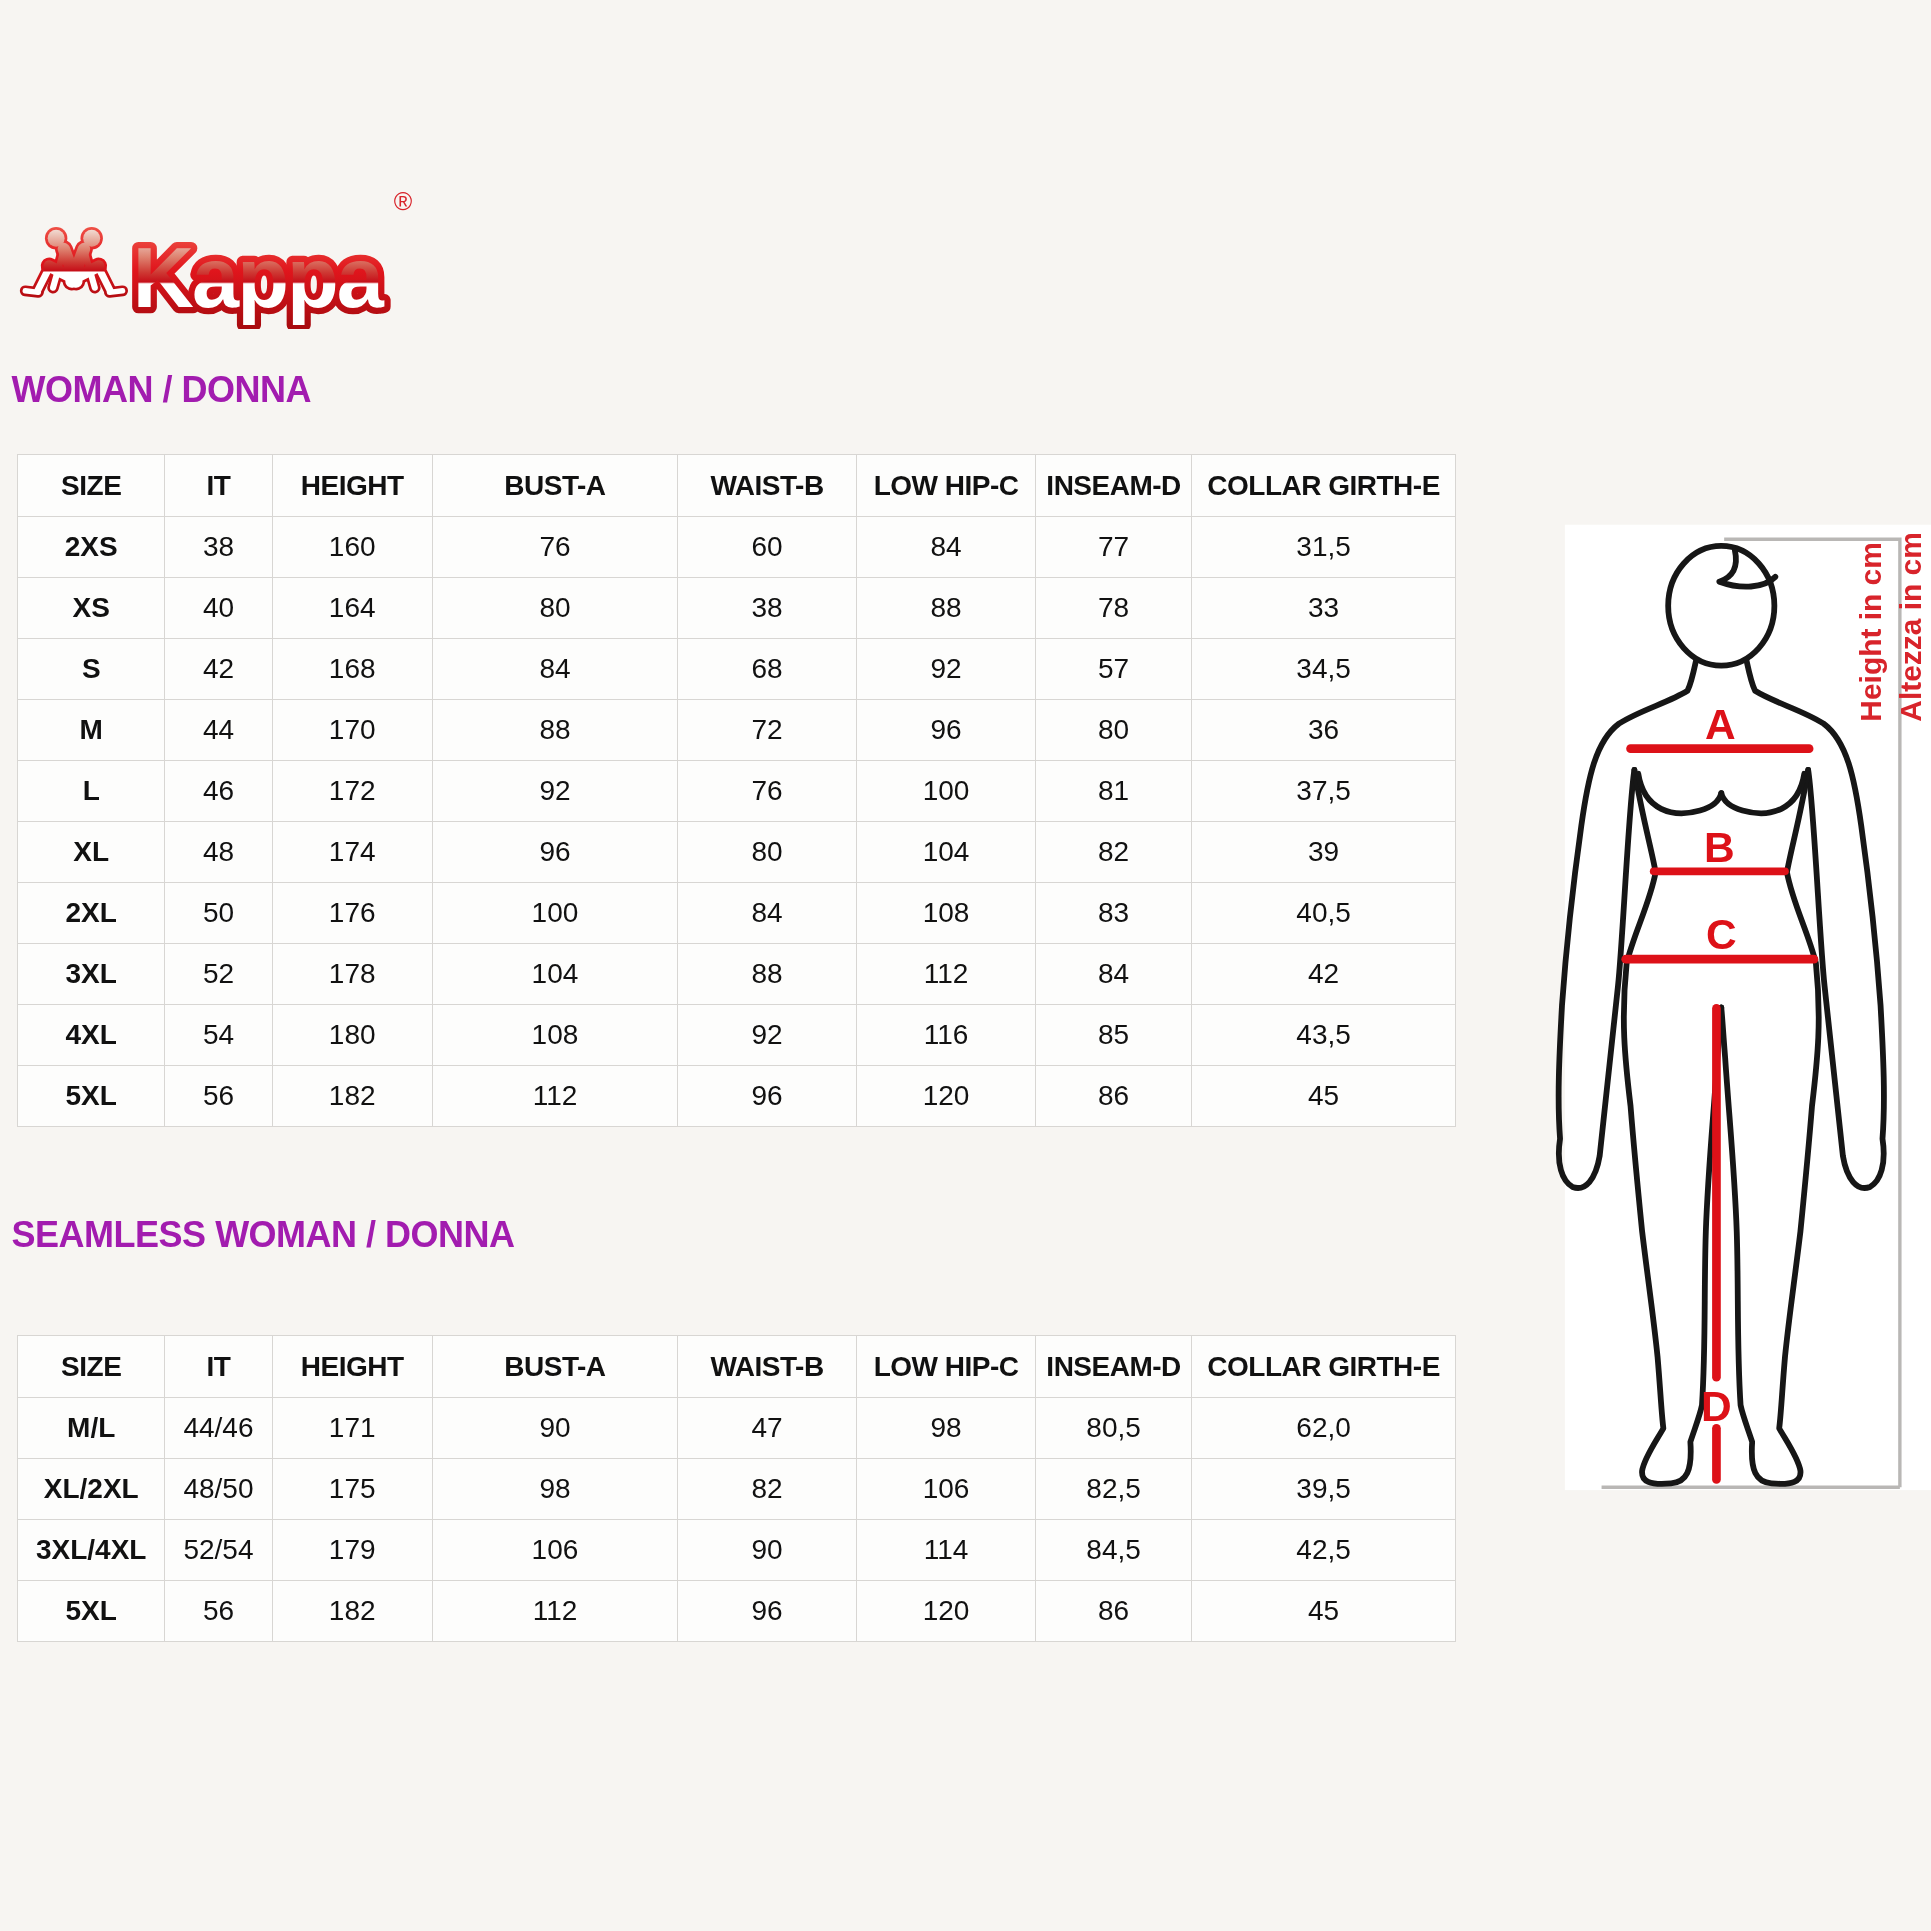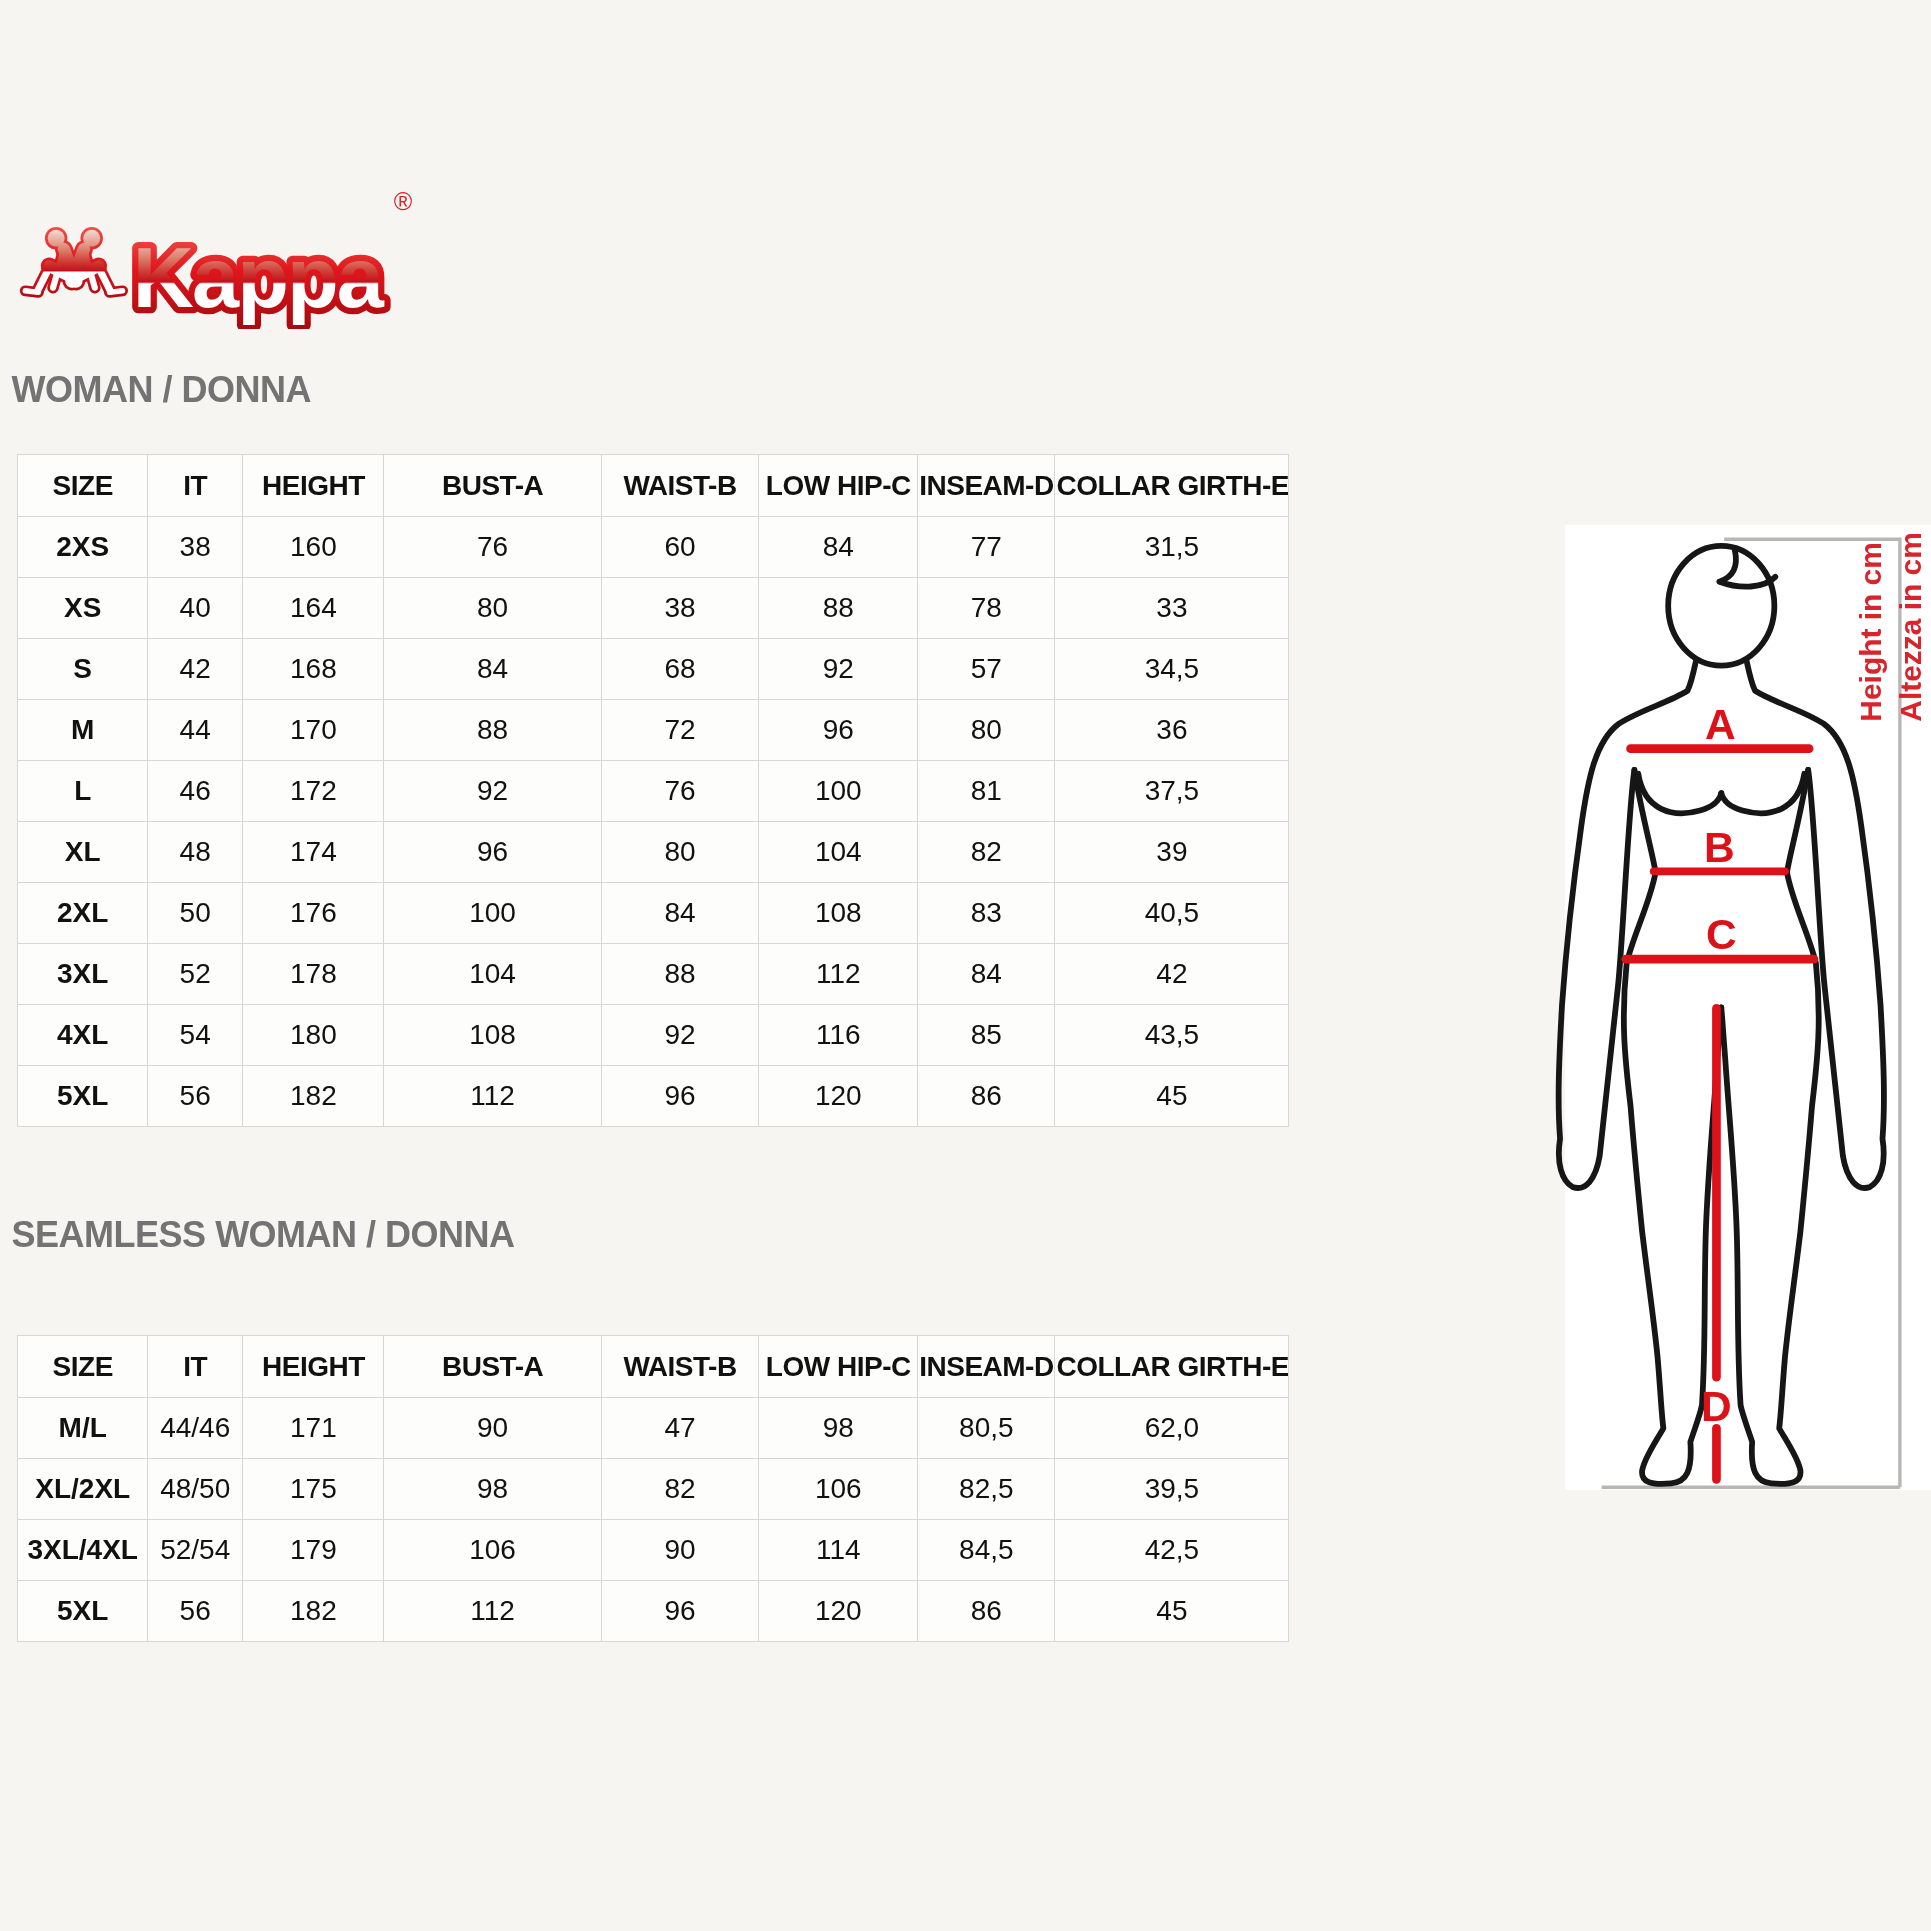--- a/index.html
+++ b/index.html
@@ -5,27 +5,27 @@
   html,body{margin:0;padding:0;}
   body{
     width:1931px;height:1931px;position:relative;overflow:hidden;
     background:#f7f5f2;
     font-family:"Liberation Sans","DejaVu Sans",sans-serif;
     color:#111;
   }
   .abs{position:absolute;}
   
   .section-title{
-    font-size:36px;font-weight:bold;letter-spacing:-0.5px;color:#737373;
+    font-size:36px;font-weight:bold;letter-spacing:-0.5px;color:#a21caf;
   }
   #title-1{left:11.6px;top:369px;}
   #title-2{left:11.6px;top:1214px;}
   
   table.size-table{
-    border-collapse:collapse;table-layout:fixed;width:1272px;
+    border-collapse:collapse;table-layout:fixed;width:1439px;
     background:#86efac;
   }
   table.size-table th, table.size-table td{
     border:1.9px solid #d8d6d3;text-align:center;vertical-align:middle;
     background:#fdfdfc;overflow:hidden;white-space:nowrap;
   }
   table.size-table th{height:59px;font-size:28px;font-weight:bold;letter-spacing:-0.5px;}
   table.size-table td{height:58px;font-size:28px;font-weight:normal;}
   table.size-table td:first-child{font-weight:bold;}
   #table-1{left:17.4px;top:454px;}

